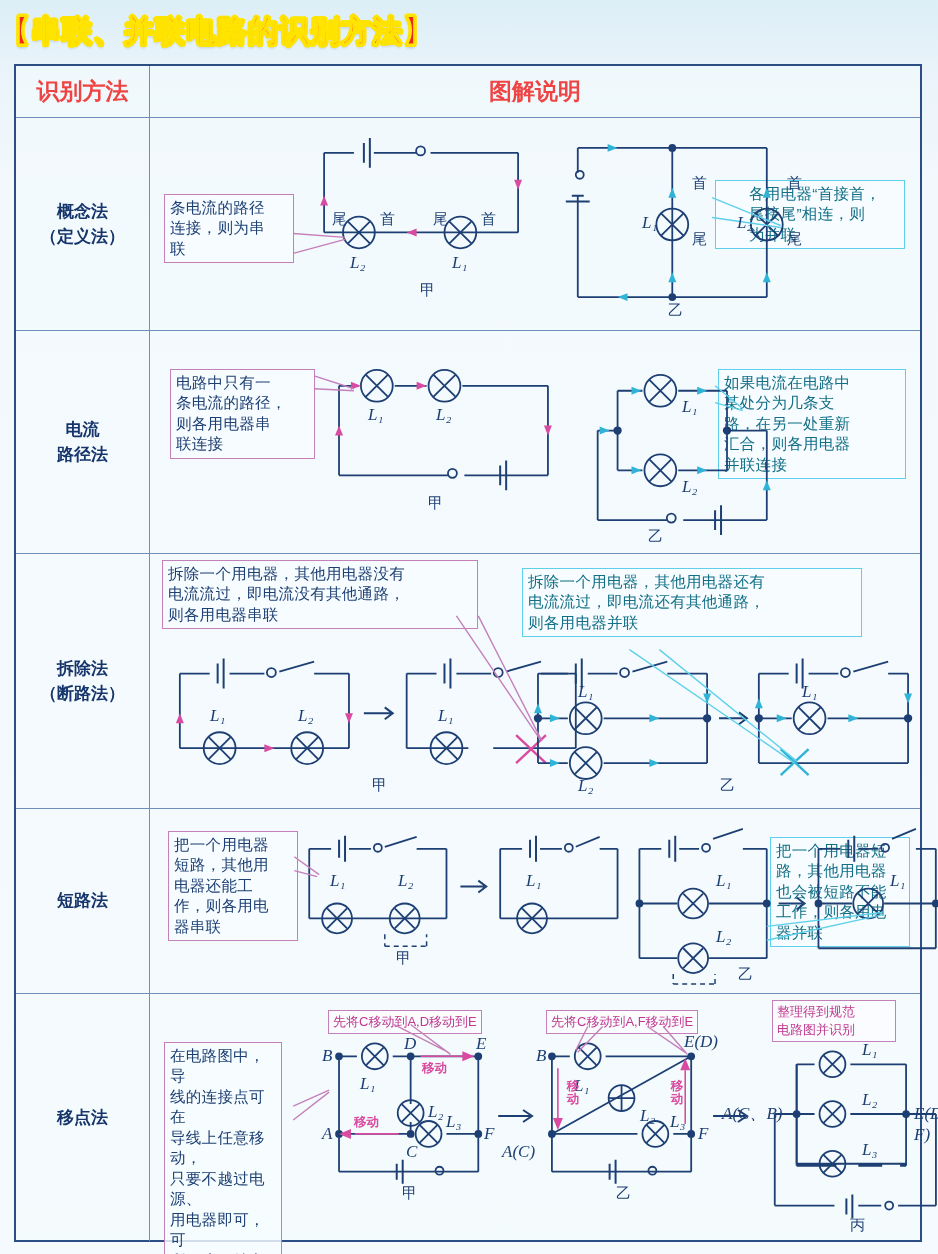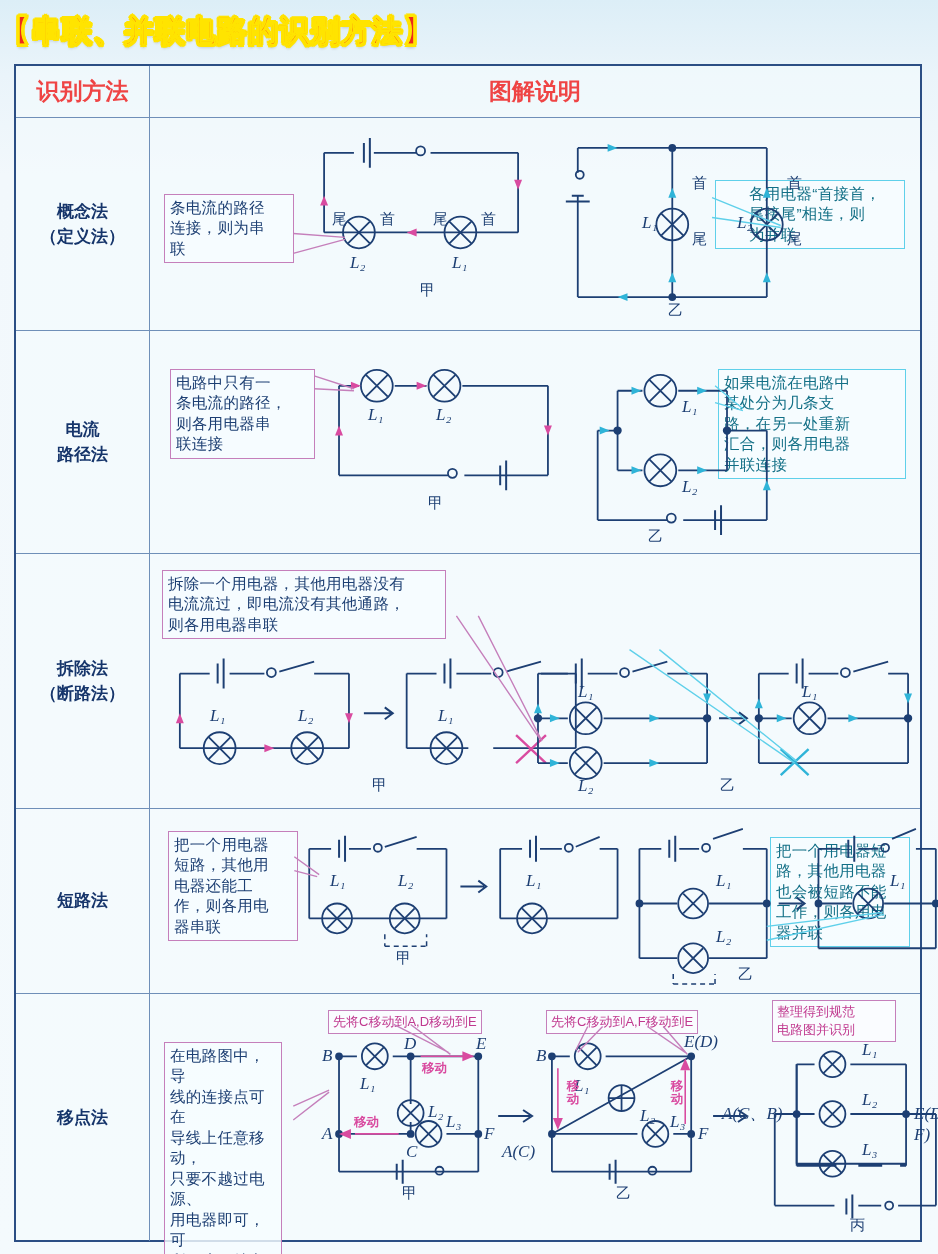--- a/index.html
+++ b/index.html
@@ -209,23 +209,26 @@
       <span class="lbl lbl-i" style="left:532px;top:146px;">L₂</span>
       <span class="lbl" style="left:498px;top:196px;">乙</span>
     </div>
   </div>
 
   <div class="row" style="height:255px">
     <div class="cell-method" style="white-space:pre-line">拆除法
 （断路法）</div>
     <div class="cell-fig">
 
-      <div class="callout pink" style="left:12px;top:16px;width:284px;">拆除一个用电器，其他用电器没有
+      <div class="callout pink" style="left:12px;top:6px;width:316px;">拆除一个用电器，其他用电器没有
 电流流过，即电流没有其他通路，
 则各用电器串联</div>
+      <div class="callout cyan" style="left:372px;top:14px;width:340px;">拆除一个用电器，其他用电器还有
+电流流过，即电流还有其他通路，
+则各用电器并联</div>
 
       <svg class="fig-svg" viewBox="0 0 774 255">
         <g fill="none" stroke="#1d3f73" stroke-width="1.8">
 
           <path d="M30 120 H60 M80 120 H115 M130 118 L165 108 M165 120 H200 M200 120 V195 M30 120 V195 M30 195 H200"></path>
           <path d="M68 110 V130 M74 105 V135" stroke-width="2"></path>
           <circle cx="122" cy="119" r="4.5"></circle>
           <circle cx="70" cy="195" r="16"></circle>
             <path d="M59 184 L81 206 M81 184 L59 206"></path>
           <circle cx="158" cy="195" r="16"></circle>

